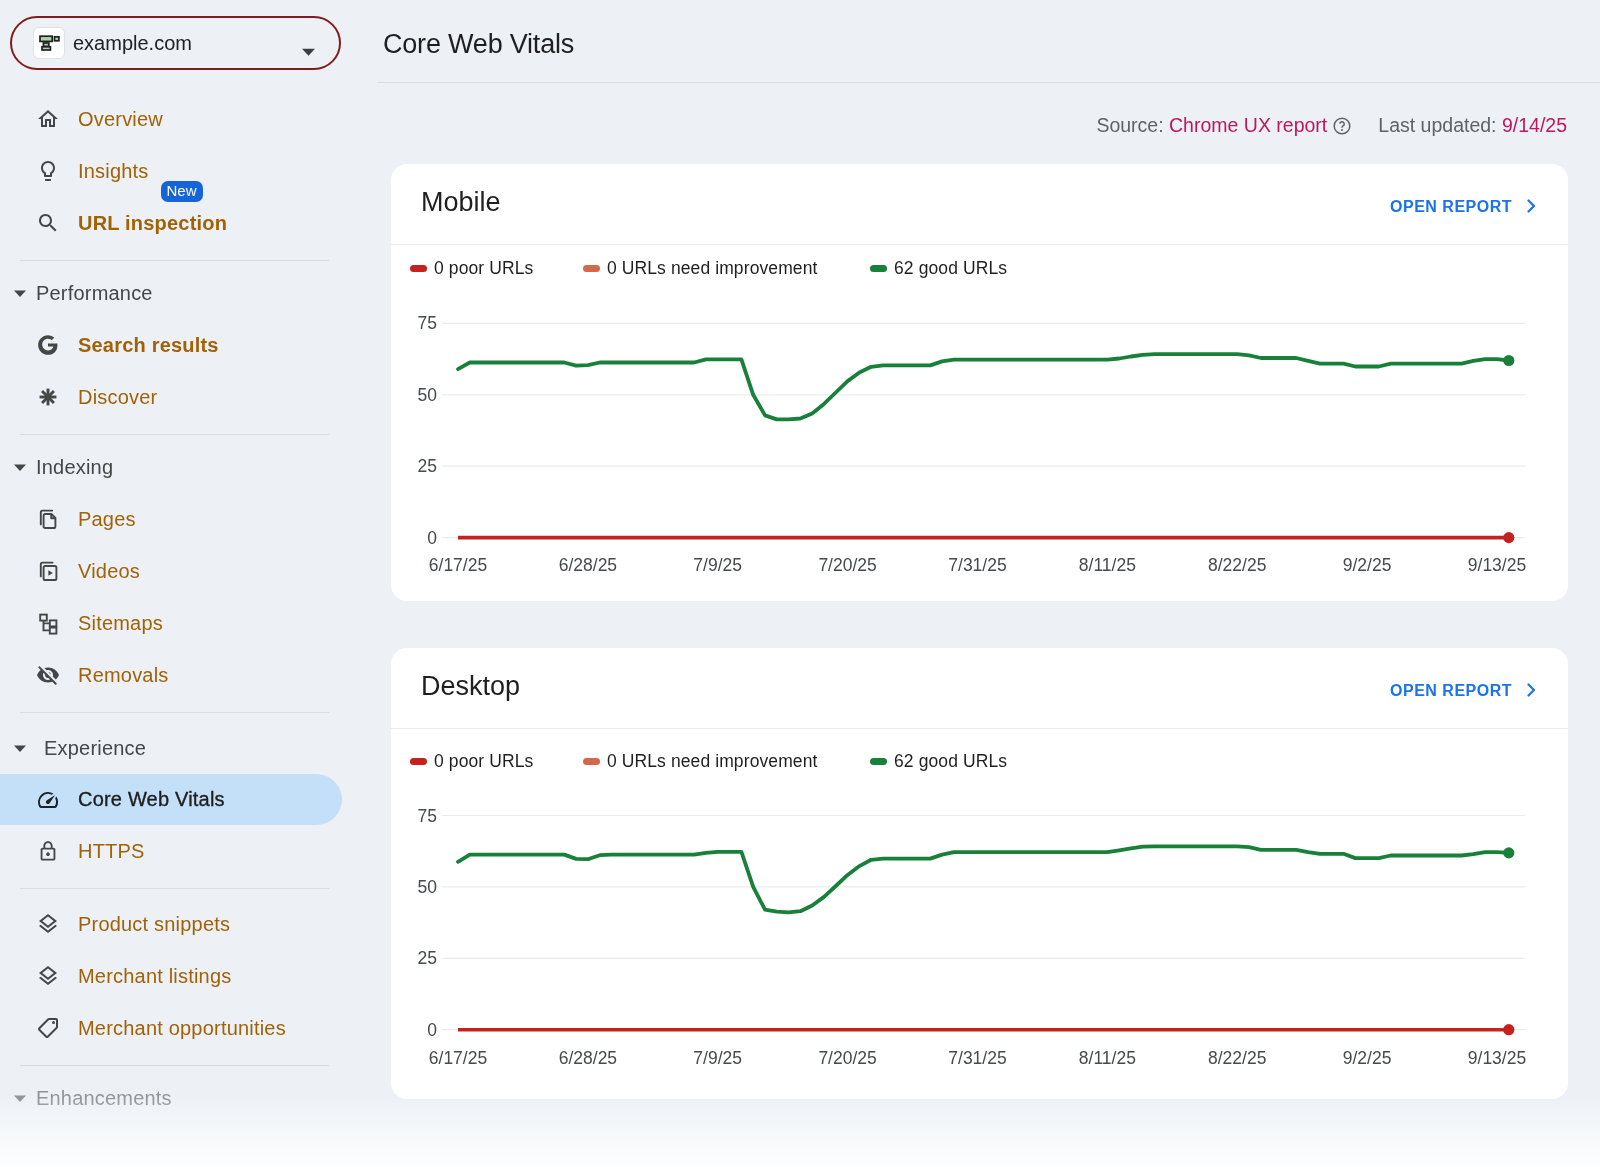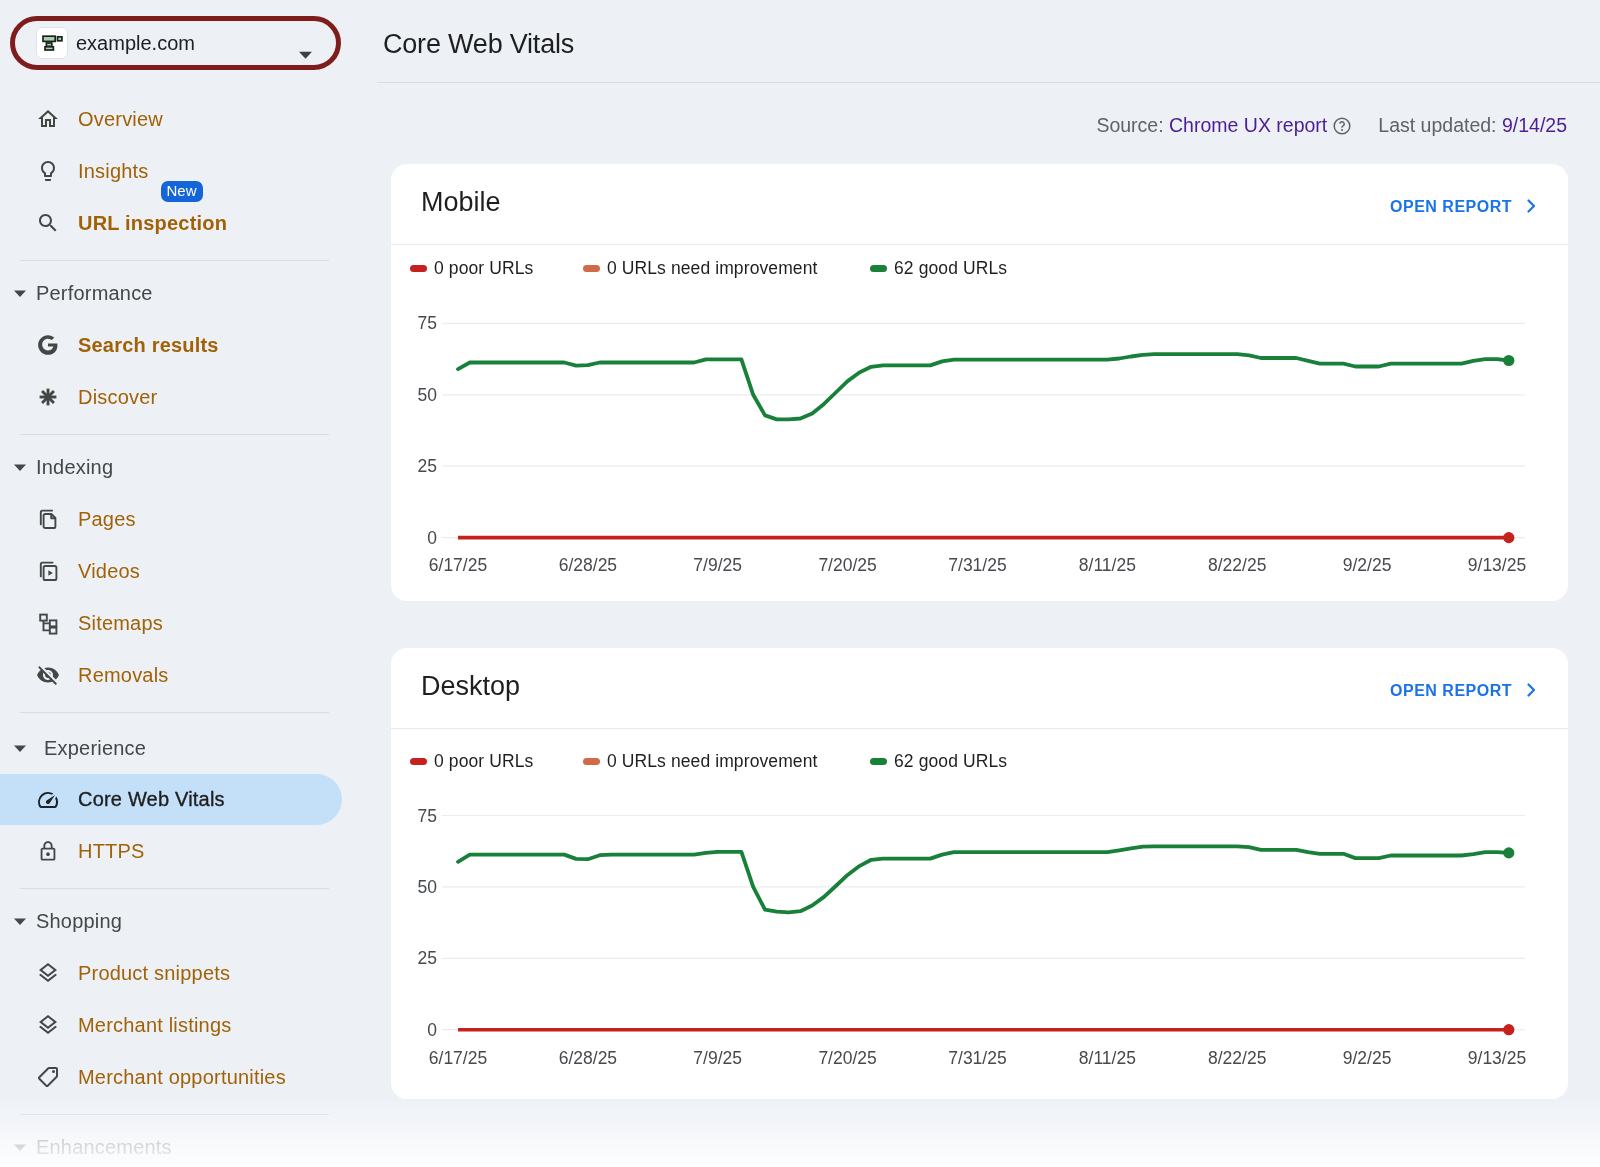--- a/index.html
+++ b/index.html
@@ -1,33 +1,33 @@
 <!DOCTYPE html>
 <html><head><meta charset="utf-8"><title>Core Web Vitals</title><style>
 * { margin:0; padding:0; box-sizing:border-box; }
 html,body { width:1600px; height:1167px; background:#edf1f6; font-family:"Liberation Sans",sans-serif; overflow:hidden; position:relative; }
 #sidebar { position:absolute; left:0; top:0; width:377px; height:1167px; }
-#selector { position:absolute; left:10px; top:16px; width:331px; height:54px; border:5px solid #7f1d1d; border-radius:27px; display:flex; align-items:center; }
+#selector { position:absolute; left:10px; top:16px; width:331px; height:54px; border:2px solid #7f1d1d; border-radius:27px; display:flex; align-items:center; }
 #propicon { width:32px; height:32px; background:#fff; border:1px solid #dfe3e8; border-radius:6px; margin-left:21px; display:flex; align-items:center; justify-content:center; }
 #propname { font-size:20px; color:#202124; margin-left:8px; }
 #seltri { position:absolute; right:24px; top:24px; }
 #navlist { position:absolute; left:0; top:93px; width:377px; }
 .item { height:52px; display:flex; align-items:center; padding-left:36px; position:relative; }
 .item .ic { flex:0 0 24px; }
 .item .lbl { margin-left:18px; font-size:20px; color:#a16207; letter-spacing:.2px; }
 .item.sel { background:#c3e0f8; border-radius:0 26px 26px 0; width:342px; height:51px; }
 .item.sel .lbl { color:#1f1f1f; -webkit-text-stroke:.35px #1f1f1f; }
 .badge { background:#1565d8; color:#fff; font-size:15px; font-weight:500; border-radius:7px; padding:1px 6px 3px; margin-left:12px;margin-top:40px; }
 .sdiv { height:1px; background:#d9dde3; margin:11px 48px 9px 20px; }
 .shead { height:46px; display:flex; align-items:center; padding-left:14px; margin-bottom:3px; }
 .shead span { margin-left:10px; font-size:20px; color:#444746; letter-spacing:.2px; }
 #ptitle { position:absolute; left:383px; top:29px; font-size:27px; color:#1f1f1f; line-height:30px; letter-spacing:-0.2px; }
 #hdiv { position:absolute; left:377px; top:82px; width:1223px; height:1px; background:#d9dde3; }
 #meta { position:absolute; top:114px; right:33px; font-size:19.5px; color:#5f6368; }
-#meta b { color:#4c1d95; font-weight:400; }
+#meta b { color:#be185d; font-weight:400; }
 .card { position:absolute; left:391px; width:1177px; background:#fff; border-radius:16px; }
 #fade { position:absolute; left:0; top:1095px; width:1600px; height:72px; background:linear-gradient(180deg, rgba(255,255,255,0), rgba(255,255,255,.9)); }
 text { font-family:"Liberation Sans",sans-serif; }
 </style></head><body>
 <div id="sidebar">
     <div id="selector">
       <span id="propicon">
         <svg width="21" height="16" viewBox="0 0 21 16">
           <g stroke="#1d2320" stroke-width="1.7" fill="#a9d3ae">
             <rect x="1" y="1.2" width="12.2" height="5.2"></rect>
@@ -141,26 +141,20 @@
       </div>
       <div class="item">
         <svg class="ic" width="24" height="24" viewBox="0 0 24 24">
           <g transform="translate(12 12.4) scale(.92) translate(-12 -12)">
             <path fill="#444746" d="M18 8h-1V6c0-2.76-2.24-5-5-5S7 3.24 7 6v2H6c-1.1 0-2 .9-2 2v10c0 1.1.9 2 2 2h12c1.1 0 2-.9 2-2V10c0-1.1-.9-2-2-2zM9 6c0-1.66 1.34-3 3-3s3 1.34 3 3v2H9V6zm9 14H6V10h12v10zm-6-3c1.1 0 2-.9 2-2s-.9-2-2-2-2 .9-2 2 .9 2 2 2z"></path>
           </g>
         </svg>
         <span class="lbl" style="font-weight:400">HTTPS</span>
       </div>
       <div class="sdiv"></div>
-      <div class="shead" style="">
-        <svg width="12" height="7" viewBox="0 0 12 7">
-          <path d="M0 .5h12L6 7z" fill="#444746"></path>
-        </svg>
-        <span>Shopping</span>
-      </div>
       <div class="item">
         <svg class="ic" width="24" height="24" viewBox="0 0 24 24">
           <path fill="#444746" d="M11.99 18.54l-7.37-5.73L3 14.07l9 7 9-7-1.63-1.27-7.38 5.74zM12 16l7.36-5.73L21 9l-9-7-9 7 1.63 1.27L12 16zm0-11.47L17.74 9 12 13.47 6.26 9 12 4.53z"></path>
         </svg>
         <span class="lbl" style="font-weight:400">Product snippets</span>
       </div>
       <div class="item">
         <svg class="ic" width="24" height="24" viewBox="0 0 24 24">
           <path fill="#444746" d="M11.99 18.54l-7.37-5.73L3 14.07l9 7 9-7-1.63-1.27-7.38 5.74zM12 16l7.36-5.73L21 9l-9-7-9 7 1.63 1.27L12 16zm0-11.47L17.74 9 12 13.47 6.26 9 12 4.53z"></path>
         </svg>

